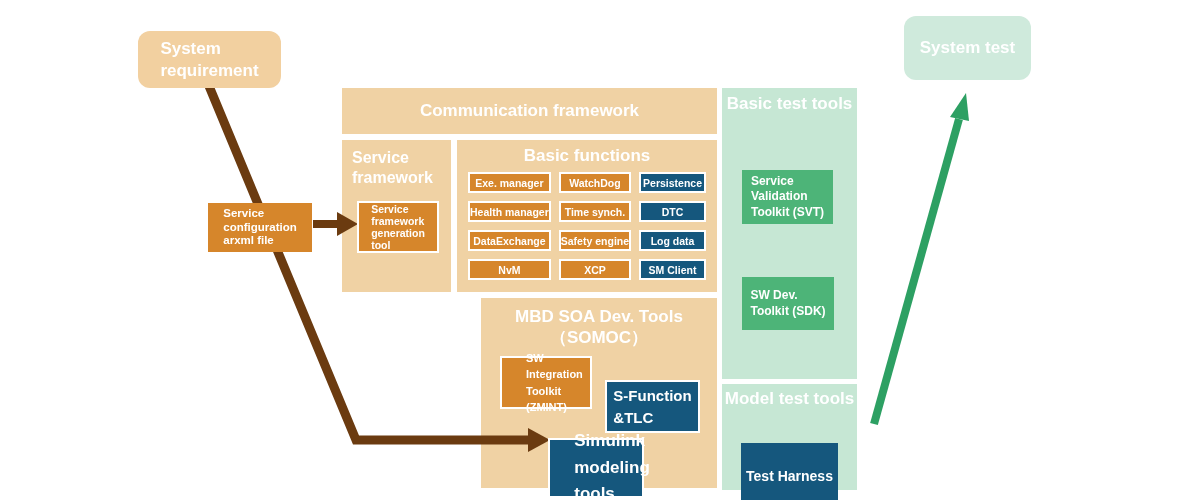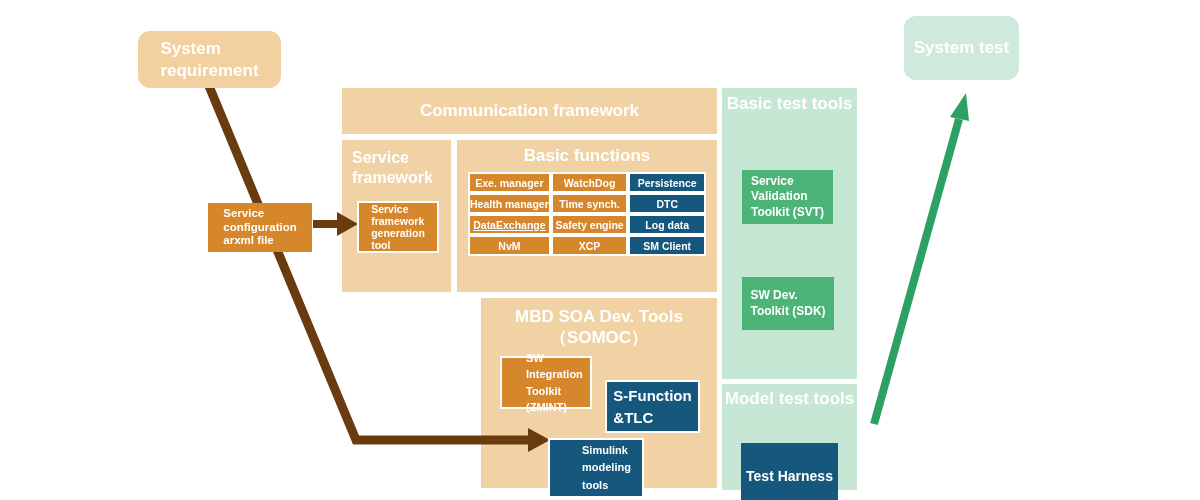--- a/index.html
+++ b/index.html
@@ -21,45 +21,45 @@
   .blue{background:var(--blue-node,#15577d);margin-top:23px;}
   .greenn{background:var(--green-node,#4db478);}
   .wborder{border:2px solid #ffffff;}
 
   
   #comm-header{left:342px;top:88px;width:375px;height:46px;display:flex;align-items:center;justify-content:center;font-size:17px;}
   #svcfw-container{left:342px;top:140px;width:109px;height:152px;}
   #svcfw-container .clabel{padding:8px 0 0 10px;font-size:16px;}
   #basicfn-container{left:457px;top:140px;width:260px;height:152px;}
   #basicfn-container .clabel{text-align:center;padding-top:5px;font-size:17px;}
-  .bf-grid{position:absolute;left:11px;right:11px;top:32px;display:grid;grid-template-columns:repeat(3,1fr);text-align:center;}
+  .bf-grid{position:absolute;left:11px;right:11px;top:32px;display:grid;grid-template-columns:repeat(3,1fr);gap:8px;text-align:center;}
   .cell{
     height:21px;box-sizing:border-box;border:2px solid #fff;display:flex;align-items:center;justify-content:center;
     font-size:10.5px;color:#fff;background:var(--orange-node,#d6862b);white-space:nowrap;
   }
   .cell[data-variant="blue"]{background:var(--blue-node,#15577d);}
-  .cell[data-underline="true"]{text-decoration:underline;}
+  .cell[data-underline="true"]{}
   #mbd-container{left:481px;top:298px;width:236px;height:190px;}
   #mbd-container .clabel{text-align:center;padding-top:8px;font-size:17px;}
   #codetest-container{left:722px;top:88px;width:135px;height:291px;}
   #codetest-container .clabel{text-align:center;padding-top:5px;font-size:17px;}
   #modeltest-container{left:722px;top:384px;width:135px;height:106px;}
   #modeltest-container .clabel{text-align:center;padding-top:4px;font-size:17px;}
 
   
   #system-requirement{left:138px;top:31px;width:143px;height:57px;font-size:17px;background:var(--tan-node,#f2d0a0);}
   #service-configuration{left:208px;top:203px;width:104px;height:49px;font-size:11.5px;line-height:1.2;}
   #svcfw-tool{left:357px;top:201px;width:82px;height:52px;font-size:10.5px;line-height:1.15;}
   #zmint{left:500px;top:356px;width:92px;height:53px;font-size:11px;line-height:1.5;padding-left:24px;}
   #sfunc{left:605px;top:357px;width:95px;height:53px;font-size:15px;line-height:1.45;}
-  #simulink{left:548px;top:415px;width:96px;height:60px;font-size:11px;line-height:1.55;padding-left:32px;}
+  #simulink{left:548px;top:415px;width:96px;height:60px;font-size:17px;line-height:1.55;padding-left:32px;}
   #svt{left:742px;top:170px;width:91px;height:54px;font-size:12px;line-height:1.3;}
   #sdk{left:742px;top:277px;width:92px;height:53px;font-size:12px;line-height:1.3;}
   #test-harness{left:741px;top:420px;width:97px;height:68px;font-size:14px;}
-  #system-test{left:904px;top:16px;width:115px;height:64px;font-size:17px;background:var(--green-light-node,#cfeadc);}
+  #system-test{left:904px;top:16px;width:127px;height:64px;font-size:17px;background:var(--green-light-node,#cfeadc);}
 
   .arrow-brown{stroke:var(--arrow-brown,#6b3b10);}
   .fill-brown{fill:var(--arrow-brown,#6b3b10);}
   .arrow-green{stroke:var(--arrow-green,#2da063);}
   .fill-green{fill:var(--arrow-green,#2da063);}
 </style>
 </head>
 <body>
 
 <div class="canvas">

